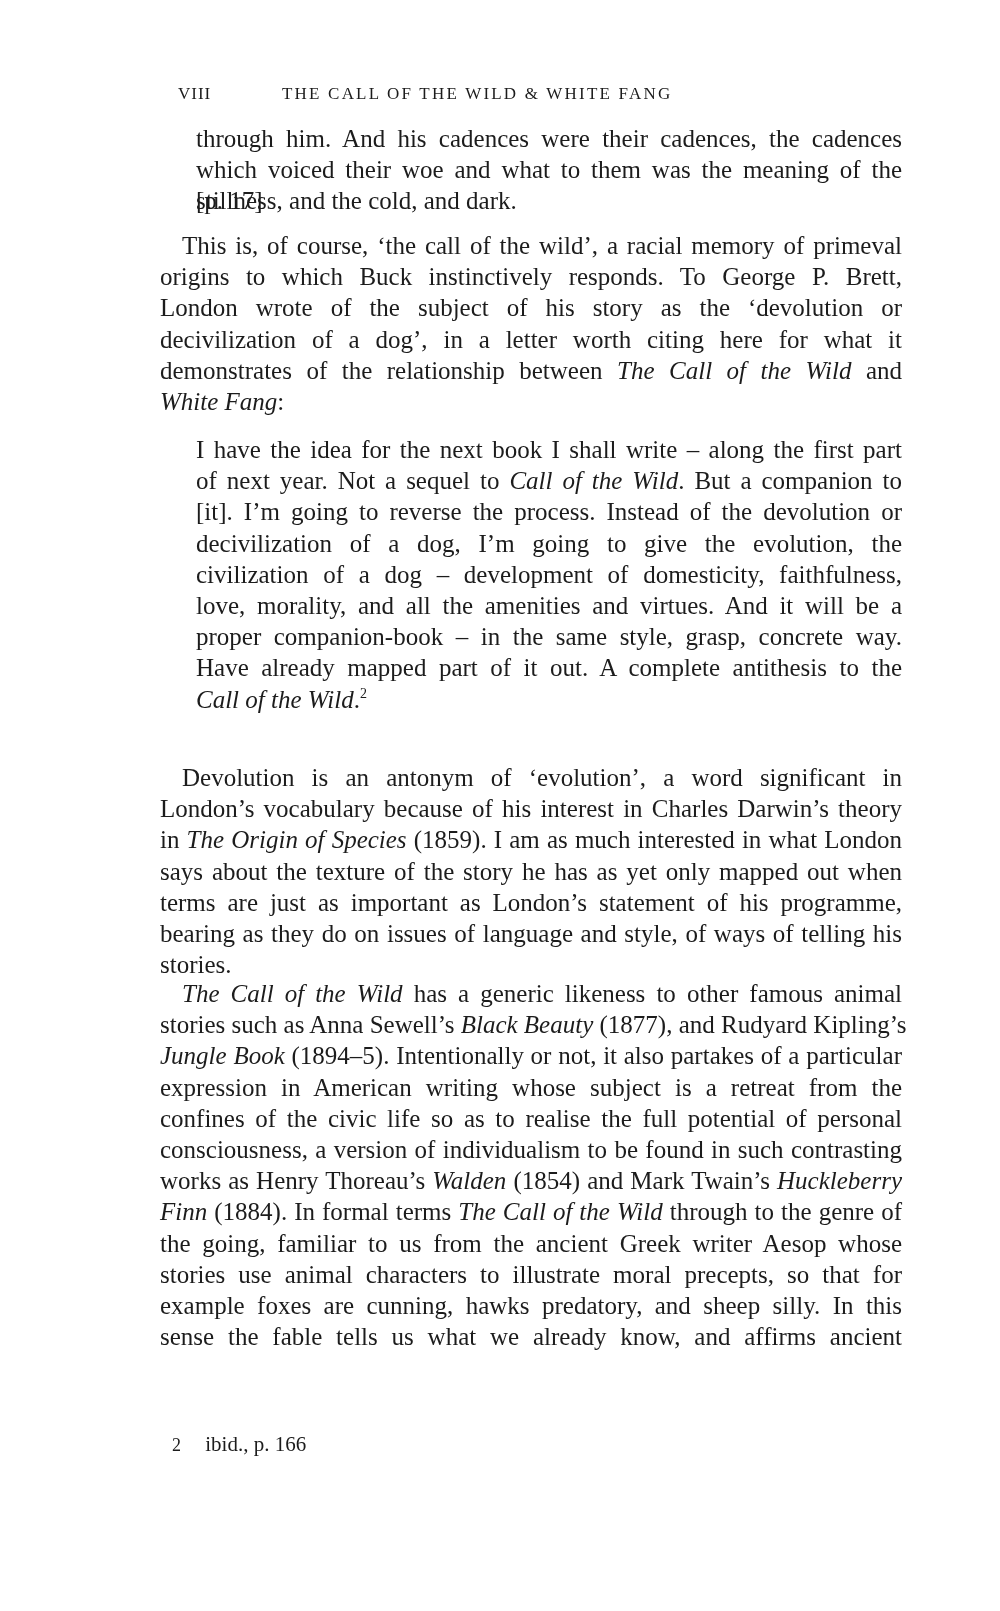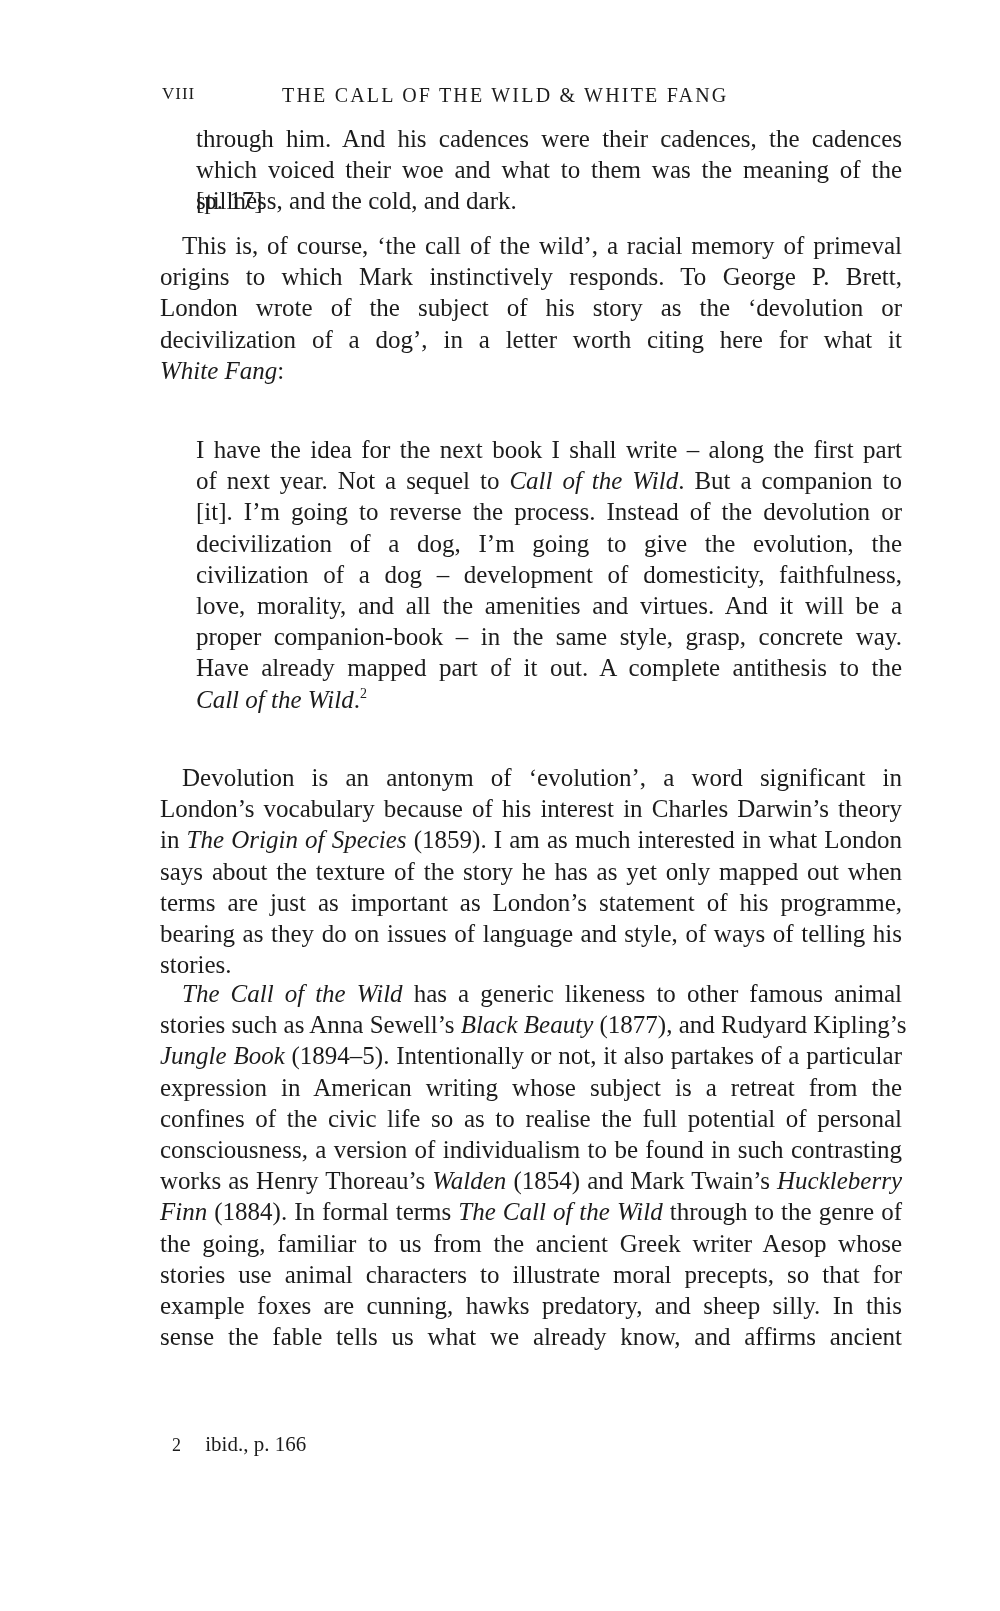--- a/index.html
+++ b/index.html
@@ -17,30 +17,30 @@
     }
     .header {
       position: absolute;
       top: 84px;
       left: 162px;
       width: 760px;
       height: 30px;
     }
     .folio {
       position: absolute;
-      left: 0;
+      left: 16px;
       top: 0;
       font-size: 17px;
       letter-spacing: 1px;
     }
     .running-title {
       position: absolute;
       left: 120px;
       top: 0;
-      font-size: 20px;
+      font-size: 17px;
       letter-spacing: 2.2px;
       text-align: right;
     }
     .block {
       position: absolute;
       font-size: 25px;
       line-height: 31.2px;
     }
     .line {
       display: block;
@@ -104,23 +104,24 @@
         <span class="line"><span>which voiced their woe and what to them was the meaning of the</span></span>
         <span class="line last"><span>stillness, and the cold, and dark.</span></span>
       </div>
     <div class="ref-row" style="margin-top:-31.2px; ">
       <span>[p. 17]</span>
     </div>
   </div>
 
   <div class="block para1">
       <span class="line indent"><span>This is, of course, ‘the call of the wild’, a racial memory of primeval</span></span>
-      <span class="line"><span>origins to which Mark instinctively responds. To George P. Brett,</span></span>
+      <span class="line"><span>origins to which Buck instinctively responds. To George P. Brett,</span></span>
       <span class="line"><span>London wrote of the subject of his story as the ‘devolution or</span></span>
       <span class="line"><span>decivilization of a dog’, in a letter worth citing here for what it</span></span>
+      <span class="line"><span>demonstrates of the relationship between </span><span class="it">The Call of the Wild</span><span> and</span></span>
       <span class="line last"><span class="it">White Fang</span><span>:</span></span>
     </div>
 
   <div class="block quote2">
       <span class="line"><span>I have the idea for the next book I shall write – along the first part</span></span>
       <span class="line"><span>of next year. Not a sequel to </span><span class="it">Call of the Wild</span><span>. But a companion to</span></span>
       <span class="line"><span>[it]. I’m going to reverse the process. Instead of the devolution or</span></span>
       <span class="line"><span>decivilization of a dog, I’m going to give the evolution, the</span></span>
       <span class="line"><span>civilization of a dog – development of domesticity, faithfulness,</span></span>
       <span class="line"><span>love, morality, and all the amenities and virtues. And it will be a</span></span>

